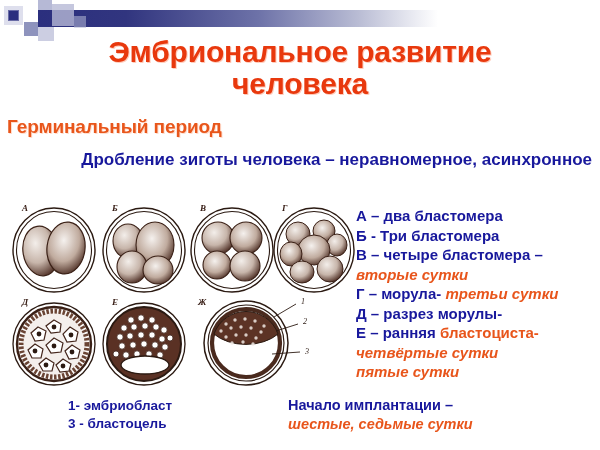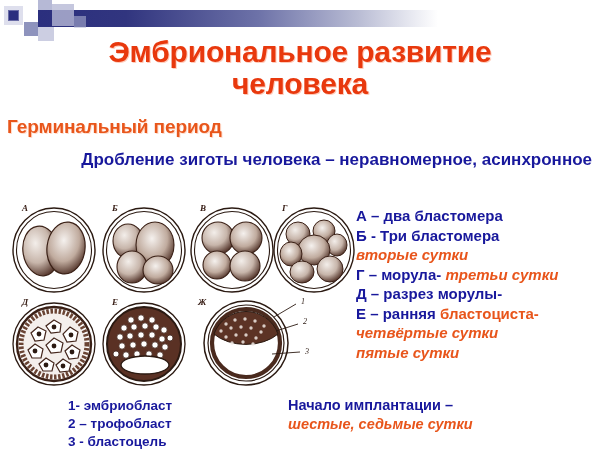--- a/index.html
+++ b/index.html
@@ -319,30 +319,30 @@
       <text x="113" y="8" font-family="Liberation Serif, serif" font-style="italic" font-size="8" fill="#2b1a12">1</text>
       <text x="115" y="28" font-family="Liberation Serif, serif" font-style="italic" font-size="8" fill="#2b1a12">2</text>
       <text x="117" y="58" font-family="Liberation Serif, serif" font-style="italic" font-size="8" fill="#2b1a12">3</text>
     </svg>
   </div>
 </div>
 
 <div id="legend-right">
   <div class="row"><span class="ink-blue">А – два бластомера</span></div>
   <div class="row"><span class="ink-blue">Б - Три бластомера</span></div>
+  <div class="row"><span class="ink-blue">В – четыре бластомера –</span></div>
   <div class="row"><span class="ink-orange-it">вторые сутки</span></div>
   <div class="row"><span class="ink-blue">Г – морула-</span> <span class="ink-orange-it">третьи сутки</span></div>
   <div class="row"><span class="ink-blue">Д – разрез морулы-</span></div>
   <div class="row"><span class="ink-blue">Е – ранняя</span> <span class="ink-orange">бластоциста-</span></div>
   <div class="row"><span class="ink-orange-it">четвёртые сутки</span></div>
   <div class="row"><span class="ink-orange-it">пятые сутки</span></div>
 </div>
 
 <div id="legend-bottom-left">
   <div>1- эмбриобласт</div>
-  <div>2 – трофобласт</div>
   <div>3 - бластоцель</div>
 </div>
 
 <div id="implantation-note">
   <div class="ink-blue">Начало имплантации –</div>
   <div class="ink-orange-it">шестые, седьмые сутки</div>
 </div>
 
 </body></html>

